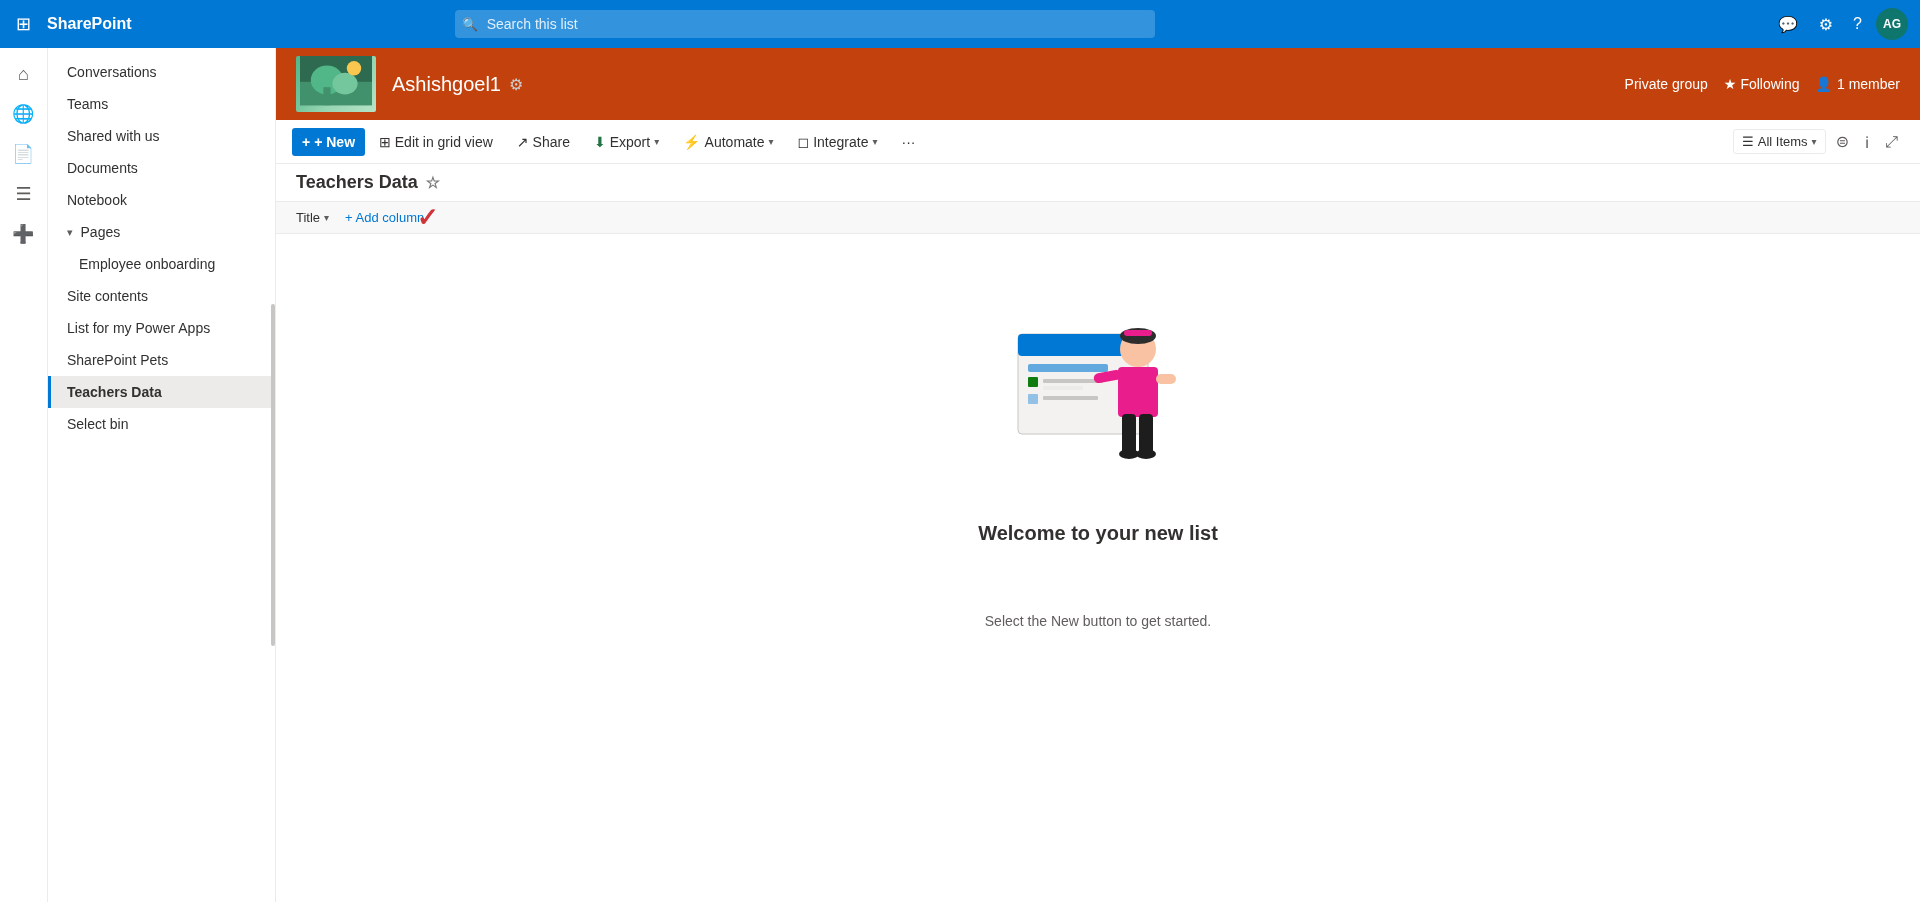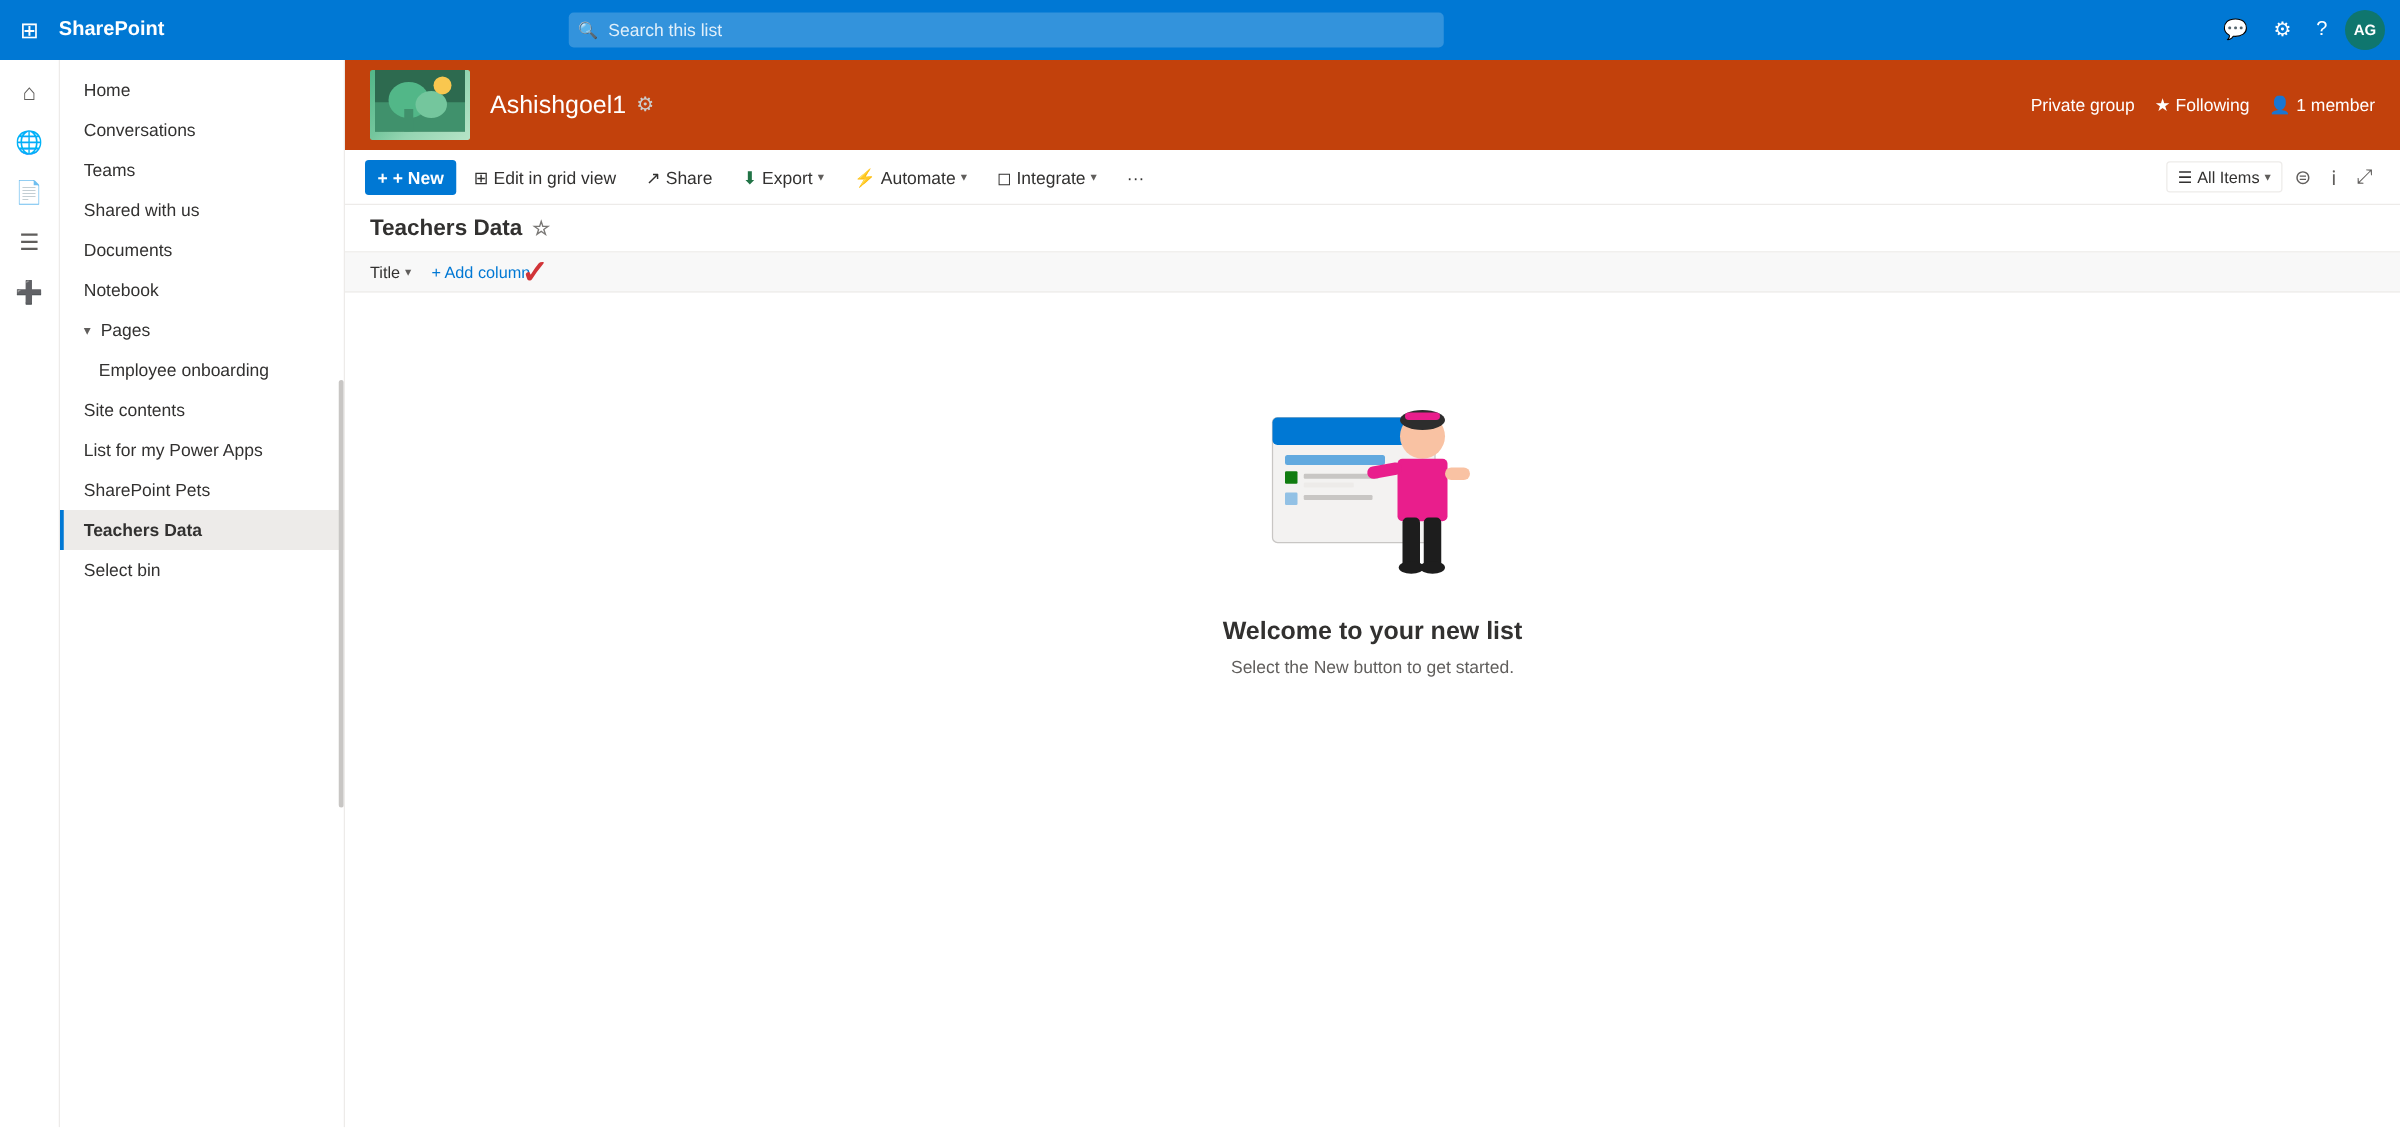--- a/index.html
+++ b/index.html
@@ -333,36 +333,38 @@
     }
 
     
     .empty-state {
       display: flex;
       flex-direction: column;
       align-items: center;
       justify-content: center;
       padding: 60px 20px 40px;
       text-align: left;
+      gap: 28px;
     }
     .empty-illustration {
       width: 200px;
       height: 180px;
       margin-bottom: 20px;
       position: relative;
     }
     .empty-title {
       font-size: 20px;
       font-weight: 600;
       color: #323130;
       margin-bottom: 8px;
     }
     .empty-subtitle {
       font-size: 14px;
       color: #605e5c;
+      margin-top: 32px;
     }
 
     
     .sidebar-scrollbar {
       position: absolute;
       right: 0;
       top: 30%;
       height: 40%;
       width: 4px;
       background: #c8c6c4;
@@ -395,23 +397,20 @@
     <div class="icon-strip-item">⌂</div>
     <div class="icon-strip-item">🌐</div>
     <div class="icon-strip-item">📄</div>
     <div class="icon-strip-item">☰</div>
     <div class="icon-strip-item">➕</div>
   </div>
 
   <div class="site-nav">
     <div class="site-nav-scroll">
 
-      <div class="nav-item">
-        <span>Home</span>
-      </div>
       <div class="nav-item">
         <span>Conversations</span>
       </div>
       <div class="nav-item">
         <span>Teams</span>
       </div>
       <div class="nav-item">
         <span>Shared with us</span>
       </div>
       <div class="nav-item">

